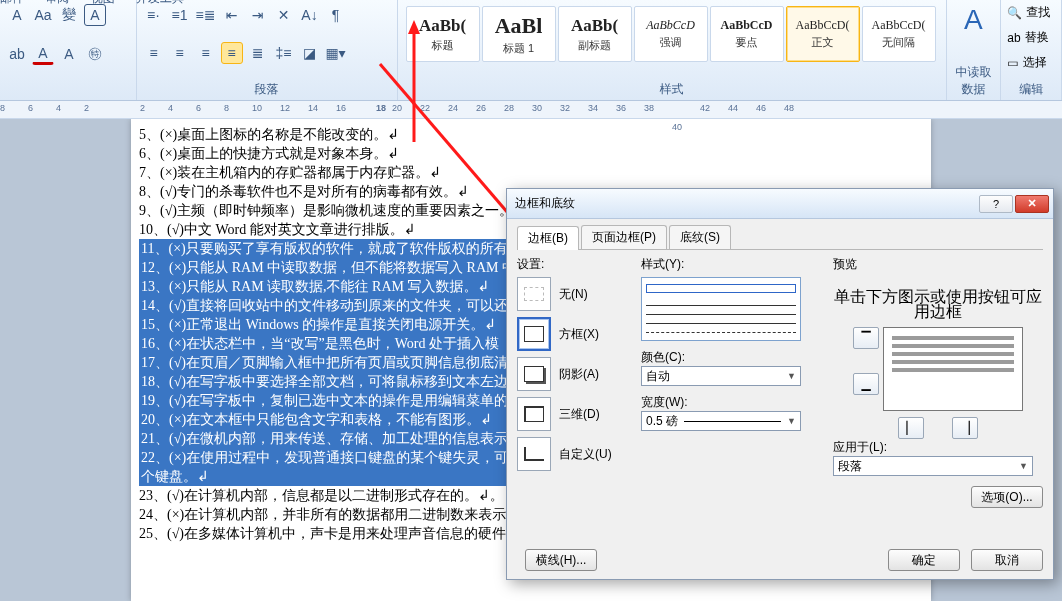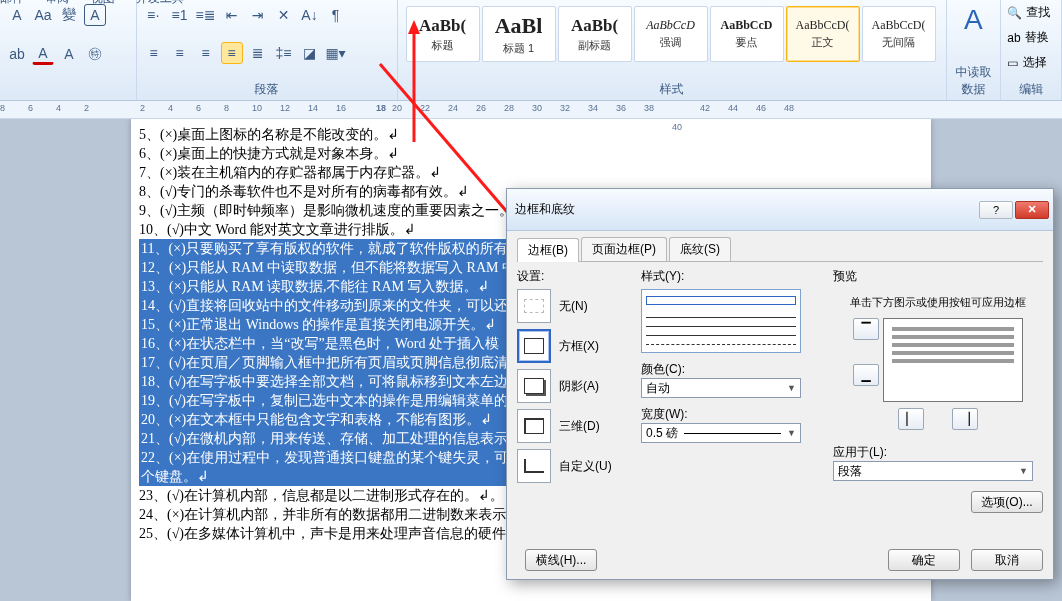--- a/index.html
+++ b/index.html
@@ -30,21 +30,21 @@
 .ruler .tick { position:absolute; top:2px; }
 
 .page-wrap { background:#b9c6d6; height:482px; display:flex; justify-content:center; overflow:hidden; }
 .page { background:#fff; width:800px; margin-top:0; padding:6px 8px 20px 8px; box-shadow:0 0 6px rgba(0,0,0,.25); font-family:"SimSun"; font-size:14px; line-height:19px; color:#000; }
 .page p { white-space:nowrap; }
 .sel-block { background:#3a76c4; color:#fff; }
 .sel-block p { background:#3a76c4; padding:0 2px; display:inline; }
 
 
 .dialog { position:absolute; left:506px; top:188px; width:548px; height:392px; background:#f0f0f0; border:1px solid #8a9bb2; box-shadow:4px 4px 14px rgba(0,0,0,.35); font-size:12px; }
-.titlebar { height:42px; background:linear-gradient(#f7fbff,#d6e5f6); display:flex; align-items:center; justify-content:space-between; padding:0 4px 0 8px; border-bottom:1px solid #b5c7de; }
+.titlebar { height:30px; background:linear-gradient(#f7fbff,#d6e5f6); display:flex; align-items:center; justify-content:space-between; padding:0 4px 0 8px; border-bottom:1px solid #b5c7de; }
 .titlebar .wbtns { display:flex; }
 .wb { width:34px; height:18px; margin-left:2px; display:flex; align-items:center; justify-content:center; font-size:11px; border:1px solid #aeb9c6; background:linear-gradient(#fdfdfd,#e5e9ef); border-radius:2px; }
 .wb.close { background:linear-gradient(#f07a6f,#d13b2a); color:#fff; border-color:#a32; font-weight:bold; }
 .dlg-body { padding:6px 10px 8px 10px; }
 .tabs { display:flex; gap:2px; border-bottom:1px solid #b7b7b7; }
 .tab { padding:3px 10px; border:1px solid #b7b7b7; border-bottom:none; background:#f5f5f5; border-radius:3px 3px 0 0; font-size:12px; }
 .tab.act { background:#fff; position:relative; top:1px; }
 .sect { display:flex; margin-top:6px; gap:12px; }
 .col { }
 .col-label { margin-bottom:4px; }
@@ -55,28 +55,28 @@
 .mini-box { width:20px; height:16px; border:1px solid #333; }
 .style-col { width:180px; }
 .line-prev { width:160px; height:64px; border:1px solid #7da2ce; background:#fff; padding:6px 4px; overflow:hidden; }
 .line-prev div { border-bottom:1px solid #333; height:9px; }
 .line-prev .dash { border-bottom:1px dashed #333; }
 .line-prev .sel-line { border:1px solid #2e66c8; padding:1px; margin-bottom:4px;}
 .field { margin-top:8px; }
 .combo { width:160px; height:20px; border:1px solid #8a9bb2; background:#fff; display:flex; align-items:center; justify-content:space-between; padding:0 4px; }
 .combo .arr { font-size:9px; color:#555; }
 .preview-col { flex:1; }
-.prev-hint { text-align:center; font-size:11px; line-height:15px; margin:10px 0 8px 0; }
+.prev-hint { text-align:center; font-size:16px; line-height:15px; margin:16px 0 8px 0; }
 .prev-box { display:flex; gap:4px; justify-content:center; }
 .pv-side { display:flex; flex-direction:column; gap:24px; }
 .pv-btn { width:26px; height:22px; border:1px solid #9aa7b7; background:linear-gradient(#fff,#e7edf5); border-radius:2px; display:flex; align-items:center; justify-content:center; }
 .pv-doc { width:140px; height:84px; border:1px solid #777; background:#fff; padding:8px; }
 .pv-doc div { height:4px; background:#9b9b9b; margin-bottom:4px; }
 .pv-bottom { display:flex; gap:28px; justify-content:center; margin-top:6px; }
-.apply-row { margin-top:14px; }
+.apply-row { }
 .apply-row .combo { width:200px; }
 .opt-btn { margin-top:10px; text-align:right; }
 .btn { display:inline-block; min-width:72px; height:22px; line-height:20px; text-align:center; border:1px solid #8a8a8a; background:linear-gradient(#fdfdfd,#e3e3e3); border-radius:3px; margin-left:8px; padding:0 8px; }
 .dlg-footer { position:absolute; bottom:8px; left:10px; right:10px; display:flex; justify-content:space-between; align-items:center; }
 
 
 .arrow { position:absolute; pointer-events:none; }
 .arrow.a1 { left:394px; top:18px; }
 .arrow.a2 { left:370px; top:60px; }
 svg.arrow-svg line { stroke:#ff1a1a; stroke-width:3; }

